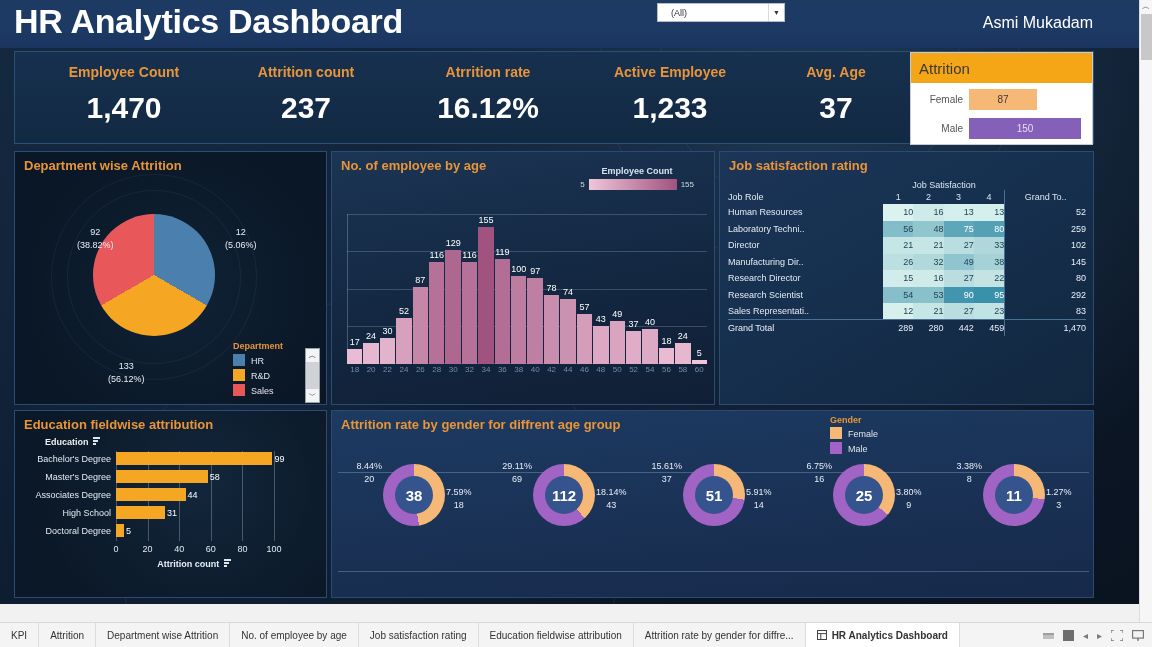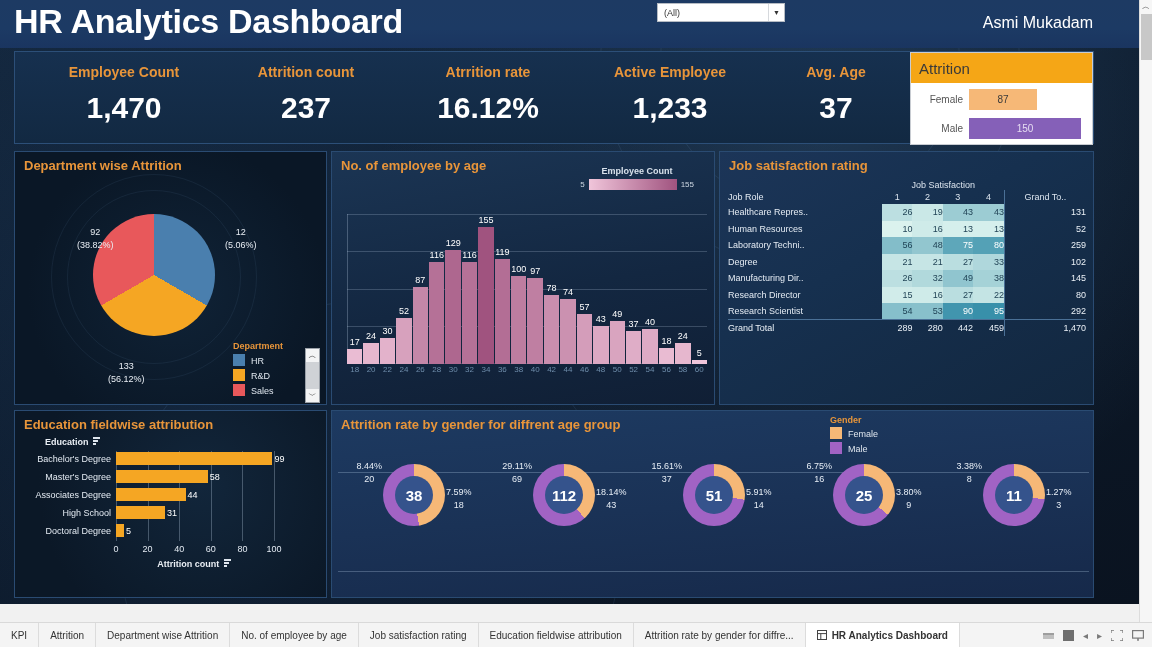--- a/index.html
+++ b/index.html
@@ -30,21 +30,21 @@
   #title {
     position:absolute; left:14px; top:2px;
     font-size:34px; font-weight:bold; color:#ffffff; letter-spacing:-0.3px;
     white-space:nowrap;
   }
   #filter-dd {
     position:absolute; left:657px; top:3px; width:128px; height:19px;
     background:#ffffff; border:1px solid #b6bcc4;
     display:flex; align-items:center;
   }
-  #filter-dd .val { font-size:9px; color:#333; padding-left:6px; flex:1; }
+  #filter-dd .val { font-size:9px; color:#333; padding-left:13px; flex:1; }
   #filter-dd .arrow {
     width:16px; height:17px; border-left:1px solid #d6d9dd;
     display:flex; align-items:center; justify-content:center;
     font-size:7px; color:#333;
   }
   #author {
     position:absolute; right:46px; top:14px;
     font-size:16px; font-weight:normal; color:#ffffff;
   }
   #cursor { position:absolute; left:744px; top:58px; width:11px; height:16px; }
@@ -448,45 +448,37 @@
           <td class="roleh">Job Role</td>
           <td class="colh">1</td>
           <td class="colh">2</td>
           <td class="colh">3</td>
           <td class="colh">4</td>
           <td class="colh sepv">Grand To..</td>
         </tr>
         </tbody>
           <tbody id="tbody">
             <tr>
-              <td class="rname">Healthcare Repres..</td>
-              <td class="cell" style="background:rgb(188,223,225);color:#1d3f52">26</td>
-              <td class="cell" style="background:rgb(202,232,231);color:#1d3f52">19</td>
-              <td class="cell" style="background:rgb(156,204,211);color:#1d3f52">43</td>
-              <td class="cell" style="background:rgb(156,204,211);color:#1d3f52">43</td>
-              <td class="gt sepv">131</td>
-            </tr>
-            <tr>
               <td class="rname">Human Resources</td>
               <td class="cell" style="background:rgb(219,242,238);color:#1d3f52">10</td>
               <td class="cell" style="background:rgb(207,235,233);color:#1d3f52">16</td>
               <td class="cell" style="background:rgb(213,239,236);color:#1d3f52">13</td>
               <td class="cell" style="background:rgb(213,239,236);color:#1d3f52">13</td>
               <td class="gt sepv">52</td>
             </tr>
             <tr>
               <td class="rname">Laboratory Techni..</td>
               <td class="cell" style="background:rgb(131,189,201);color:#1d3f52">56</td>
               <td class="cell" style="background:rgb(146,198,207);color:#1d3f52">48</td>
               <td class="cell" style="background:rgb(94,167,186);color:#ffffff">75</td>
               <td class="cell" style="background:rgb(84,161,182);color:#ffffff">80</td>
               <td class="gt sepv">259</td>
             </tr>
             <tr>
-              <td class="rname">Degree</td>
+              <td class="rname">Director</td>
               <td class="cell" style="background:rgb(198,229,229);color:#1d3f52">21</td>
               <td class="cell" style="background:rgb(198,229,229);color:#1d3f52">21</td>
               <td class="cell" style="background:rgb(186,222,224);color:#1d3f52">27</td>
               <td class="cell" style="background:rgb(175,215,220);color:#1d3f52">33</td>
               <td class="gt sepv">102</td>
             </tr>
             <tr>
               <td class="rname">Manufacturing Dir..</td>
               <td class="cell" style="background:rgb(188,223,225);color:#1d3f52">26</td>
               <td class="cell" style="background:rgb(177,217,220);color:#1d3f52">32</td>
@@ -503,20 +495,28 @@
               <td class="gt sepv">80</td>
             </tr>
             <tr>
               <td class="rname">Research Scientist</td>
               <td class="cell" style="background:rgb(134,191,203);color:#1d3f52">54</td>
               <td class="cell" style="background:rgb(136,192,203);color:#1d3f52">53</td>
               <td class="cell" style="background:rgb(65,149,174);color:#ffffff">90</td>
               <td class="cell" style="background:rgb(56,144,170);color:#ffffff">95</td>
               <td class="gt sepv">292</td>
             </tr>
+            <tr>
+              <td class="rname">Sales Representati..</td>
+              <td class="cell" style="background:rgb(215,240,236);color:#1d3f52">12</td>
+              <td class="cell" style="background:rgb(198,229,229);color:#1d3f52">21</td>
+              <td class="cell" style="background:rgb(186,222,224);color:#1d3f52">27</td>
+              <td class="cell" style="background:rgb(194,227,228);color:#1d3f52">23</td>
+              <td class="gt sepv">83</td>
+            </tr>
           </tbody>
         <tbody>
             <tr class="gtot-row">
           <td class="rname">Grand Total</td>
           <td class="cell">289</td>
           <td class="cell">280</td>
           <td class="cell">442</td>
           <td class="cell">459</td>
           <td class="gt sepv">1,470</td>
         </tr>

